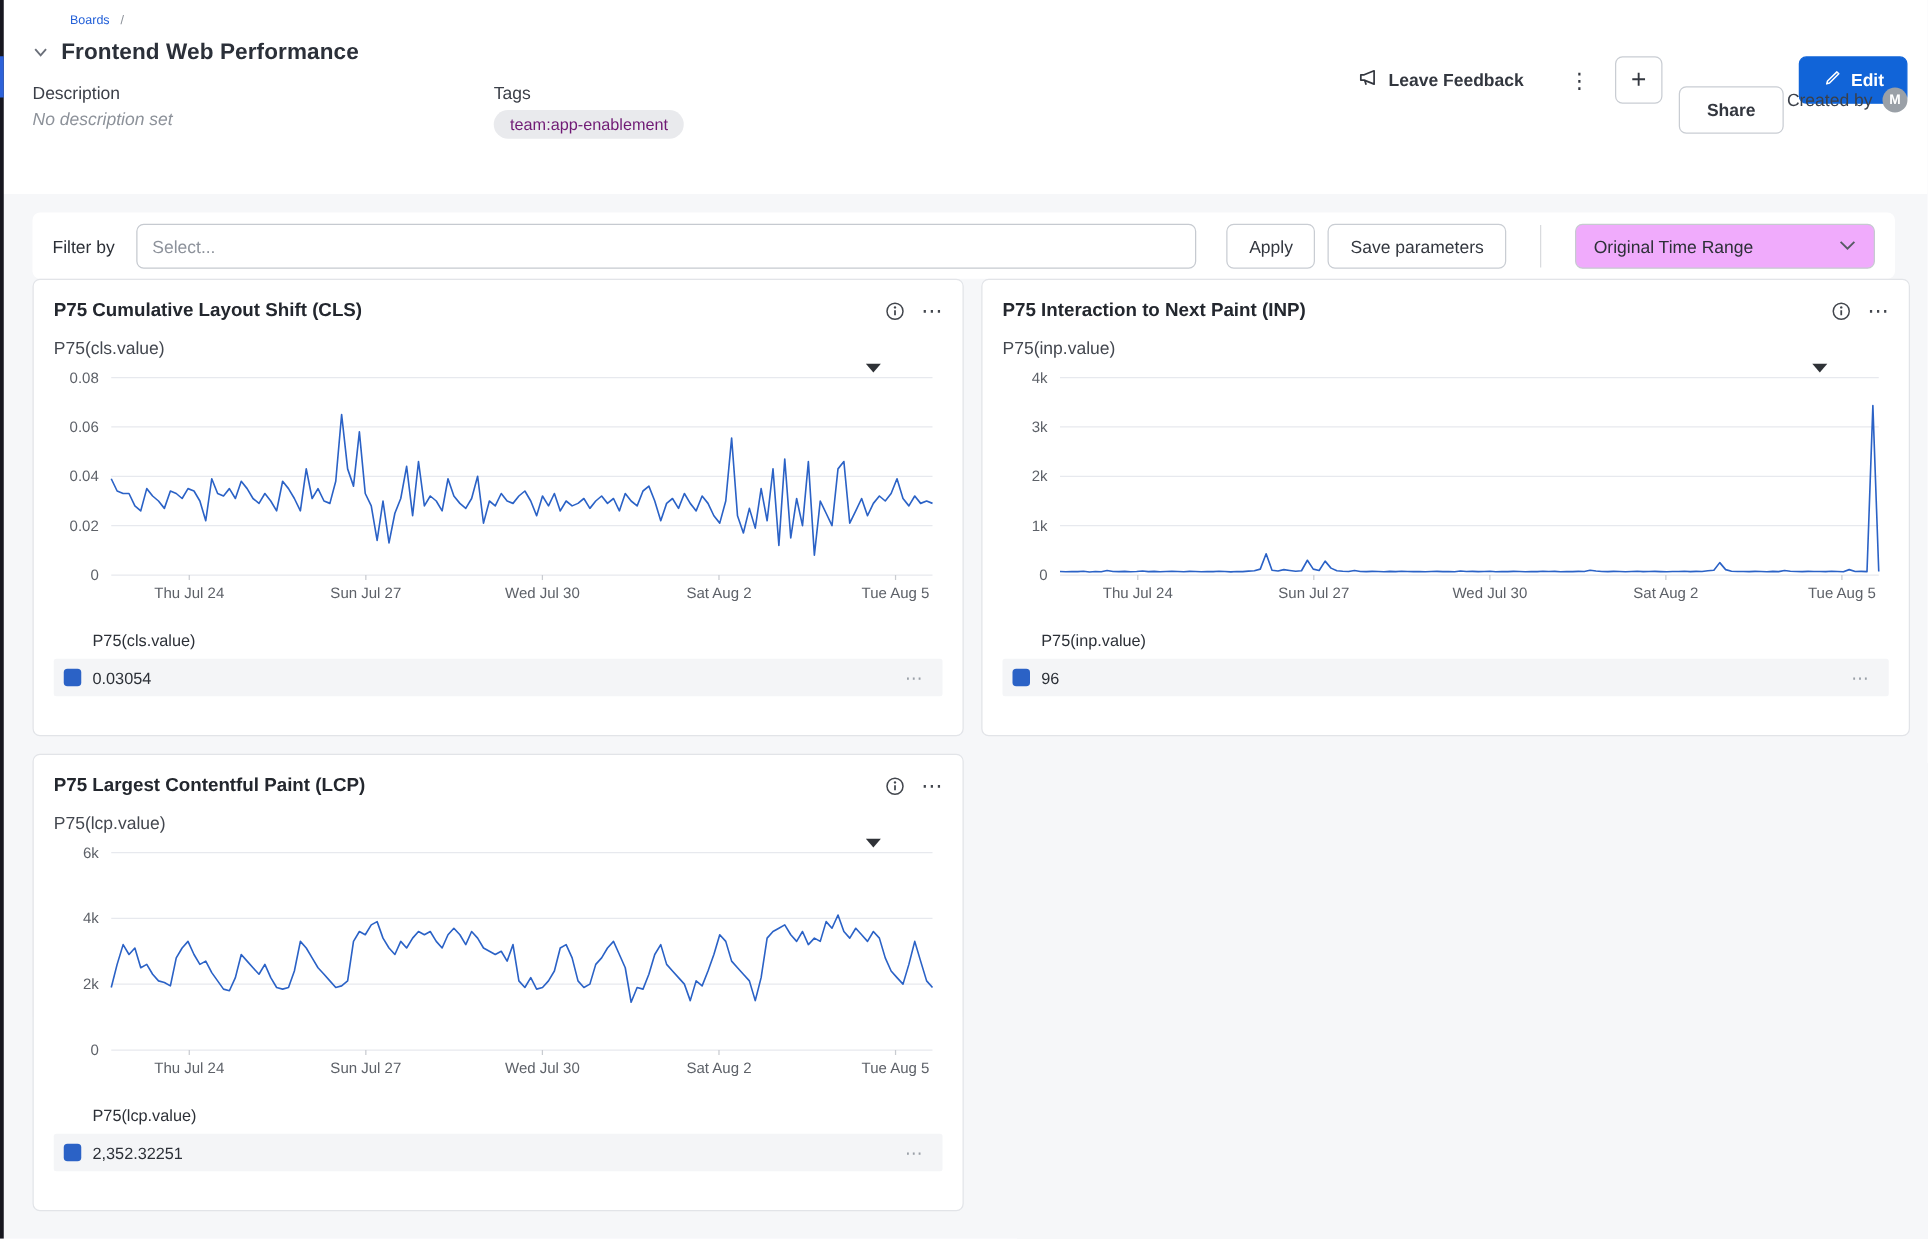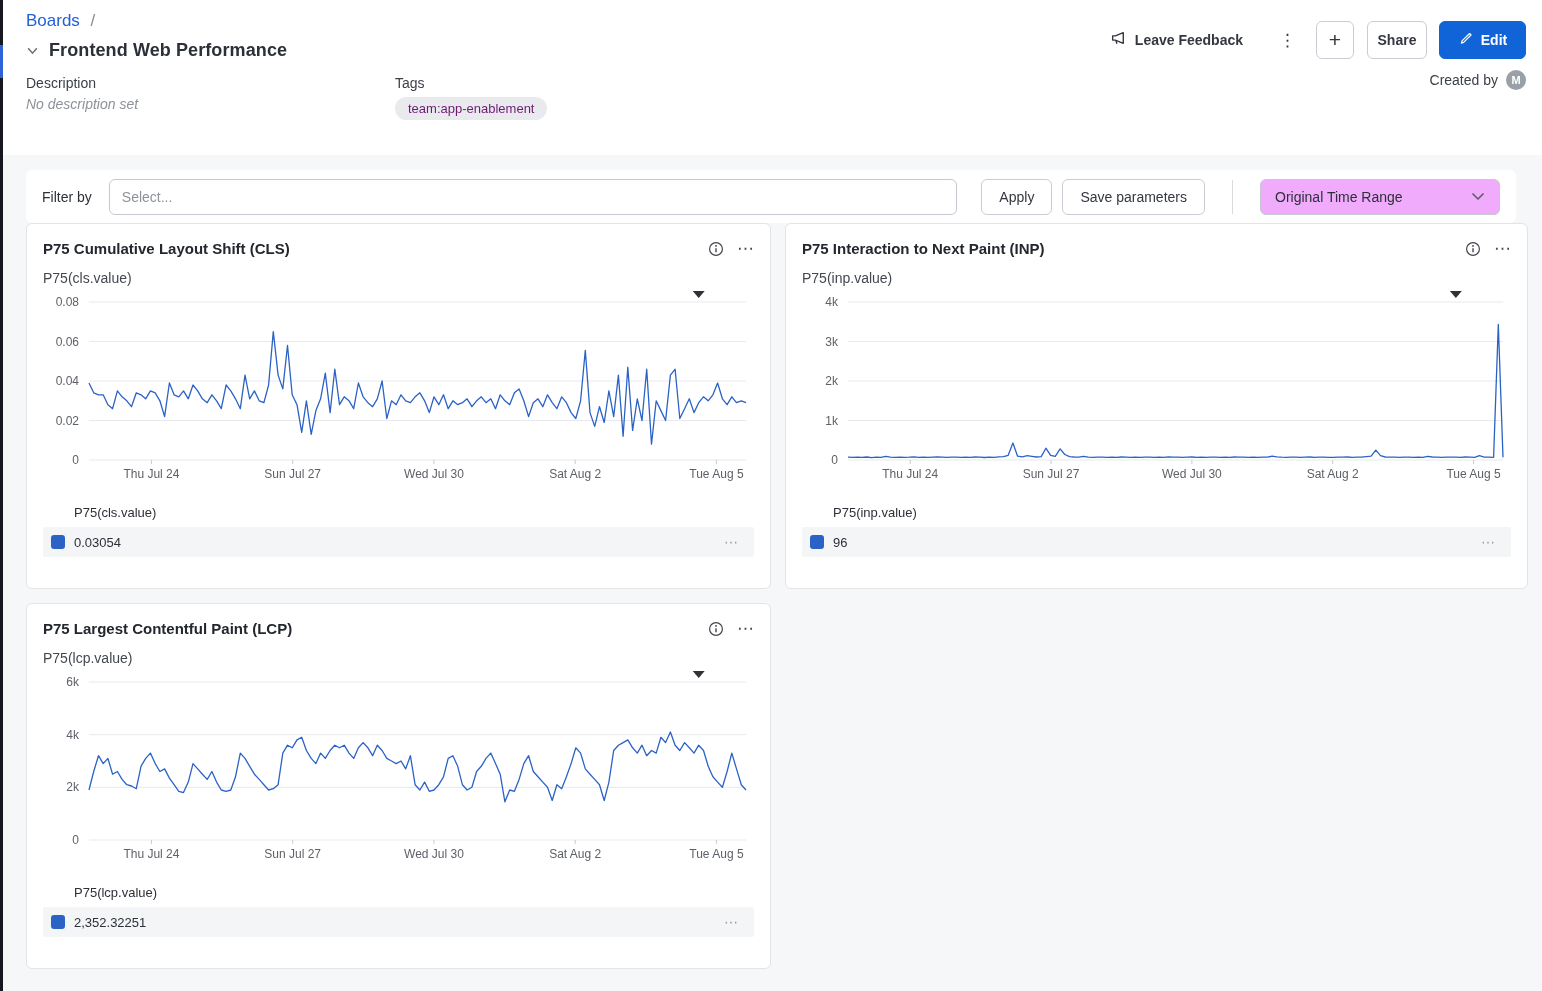--- a/index.html
+++ b/index.html
@@ -10,37 +10,37 @@
     position: relative;
     overflow: hidden;
     color: #2c3037;
   }
   
   .edge-strip { position: absolute; left: 0; top: 0; width: 3px; height: 100%; background: #17171f; z-index: 10; }
   .edge-accent { position: absolute; left: 0; top: 45px; width: 3px; height: 33px; background: #2e62d9; }
 
   
   .header { position: relative; background: #fff; height: 155px; padding: 11px 16px 0 26px; }
-  .breadcrumb-row { font-size: 17px; }
+  .breadcrumb-row { font-size: 10px; margin-left: 30px; }
   .breadcrumb-link { color: #2360d8; text-decoration: none; cursor: pointer; }
   .breadcrumb-sep { color: #8a8f97; margin-left: 6px; }
   .title-row { display: flex; align-items: center; gap: 10px; margin-top: 9px; }
   .title-chevron { color: #6b707a; display: inline-flex; cursor: pointer; }
   .page-title { font-size: 18px; font-weight: 700; color: #2b3039; letter-spacing: .1px; }
   .meta-row { display: flex; margin-top: 14px; }
   .meta-col-desc { width: 369px; }
   .meta-label { font-size: 14px; color: #3b3f48; }
   .meta-desc-value { font-size: 14px; font-style: italic; color: #8d929a; margin-top: 5px; }
   .tag-chip { display: inline-block; margin-top: 6px; background: #e9eaed; border-radius: 14px; padding: 4px 13px; font-size: 13px; color: #701a75; }
   .header-actions { position: absolute; top: 21px; right: 16px; display: flex; align-items: center; }
   .leave-feedback { display: flex; align-items: center; gap: 8px; font-size: 14px; font-weight: 600; color: #33373f; cursor: pointer; }
   .kebab { font-size: 17px; color: #33373f; padding: 6px 14px; margin-left: 22px; cursor: pointer; }
   .btn { display: inline-flex; align-items: center; justify-content: center; height: 38px; border: 1px solid #c9cdd3; border-radius: 6px; background: #fff; font-size: 14px; font-weight: 600; color: #33373f; cursor: pointer; font-family: inherit; }
   .btn-plus { width: 38px; font-size: 21px; font-weight: 400; margin-left: 6px; }
-  .btn-share { width: 60px; margin-left: 13px; }
+  .btn-share { width: 84px; margin-left: 13px; margin-top: 48px; }
   .btn-edit { width: 87px; margin-left: 12px; background: #1164d8; border-color: #1164d8; color: #fff; gap: 8px; font-weight: 700; }
   .created-by { position: absolute; top: 70px; right: 16px; display: flex; align-items: center; gap: 8px; font-size: 14px; color: #3b4049; }
   .avatar { width: 20px; height: 20px; border-radius: 50%; background: #9aa0a7; color: #fff; font-size: 11px; font-weight: 700; display: flex; align-items: center; justify-content: center; }
 
   
   .page-body { background: #f6f7f9; height: 836px; padding: 15px 14px 10px 26px; }
 
   .filter-card { background: #fff; border-radius: 6px; height: 53px; display: flex; align-items: center; padding: 0 16px; margin-right: 12px; }
   .filter-label { font-size: 14px; color: #2c3037; margin-right: 17px; white-space: nowrap; }
   .select-box { flex: 1; height: 36px; border: 1px solid #c6cad0; border-radius: 6px; display: flex; align-items: center; padding: 0 12px; font-size: 14px; color: #8d929b; background: #fff; cursor: text; }

